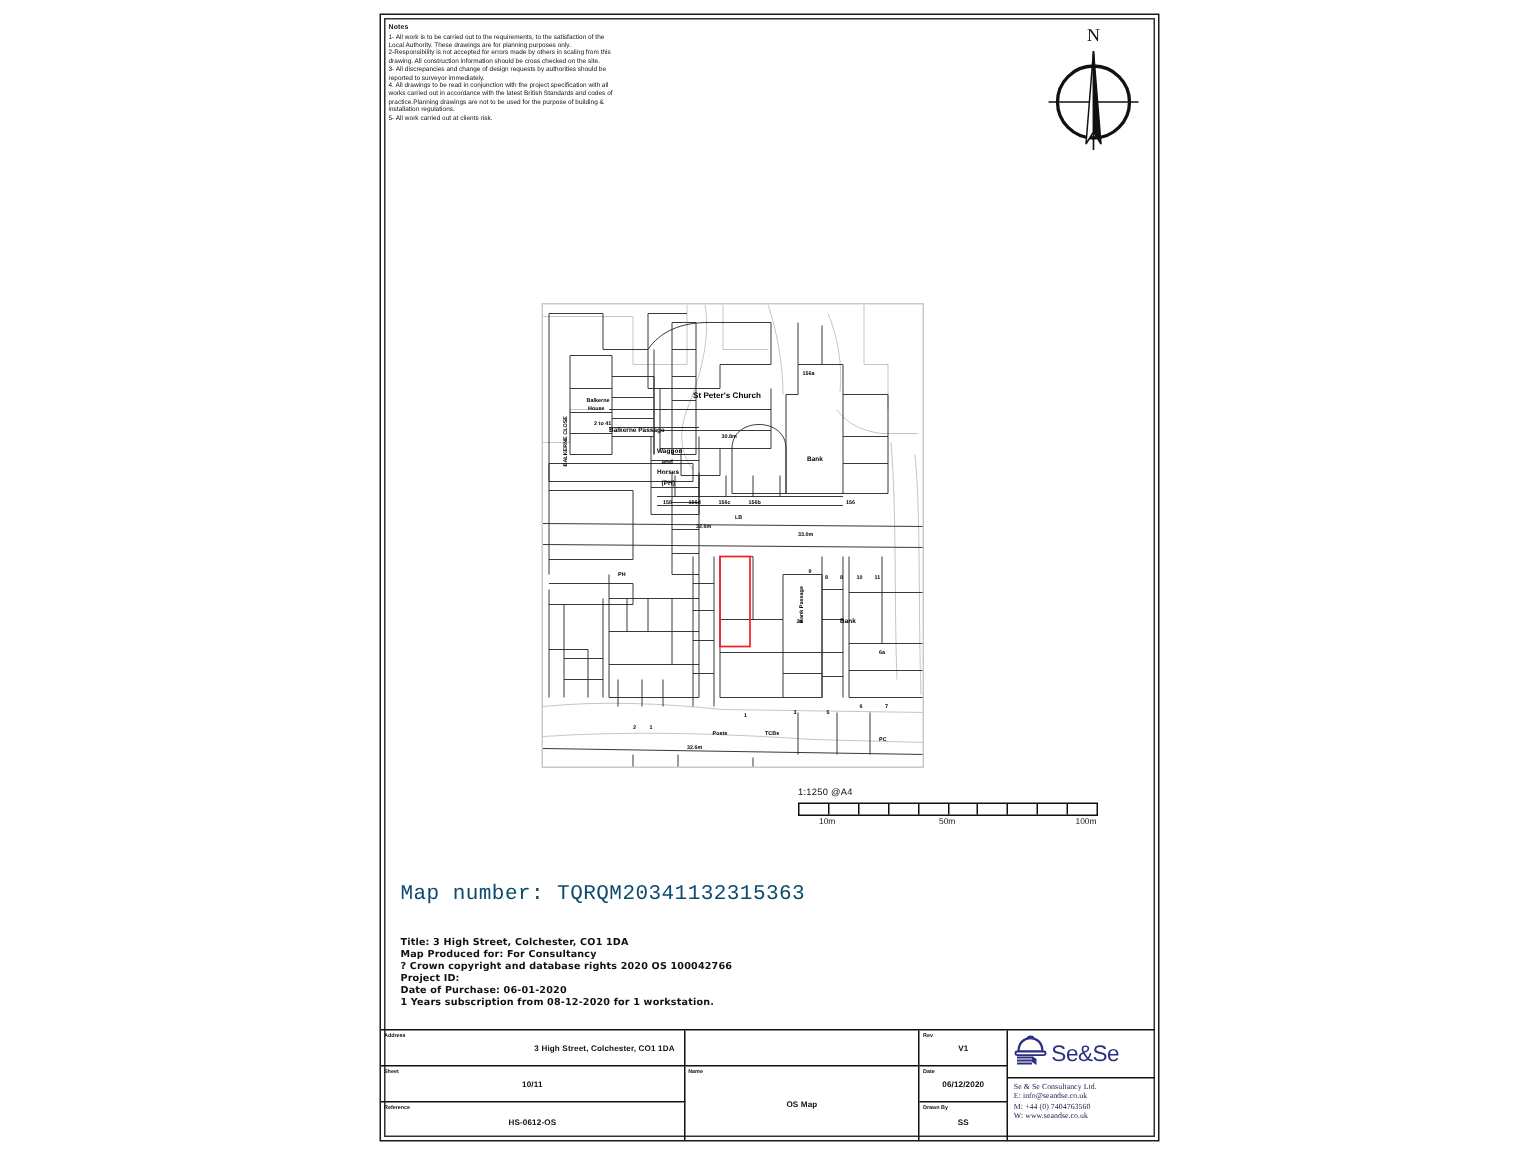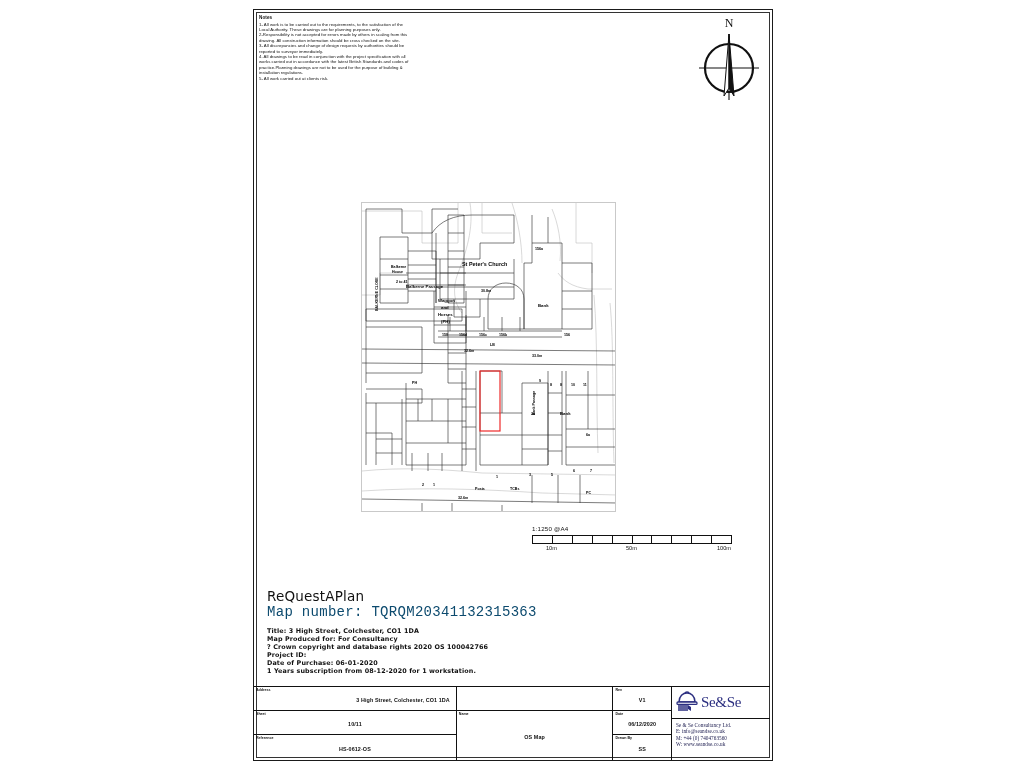--- a/index.html
+++ b/index.html
@@ -123,21 +123,21 @@
   #tb-mid .tb-cell { border-bottom: none; height: 100%; }
   #tb-right { width: 62px; }
   #tb-right .tb-cell:last-child { border-bottom: none; }
   #tb-logo { width: 104px; display: flex; flex-direction: column; }
   #logo-top {
     height: 32px; border-bottom: 1px solid #111;
     display: flex; align-items: center; padding-left: 3px; gap: 2px;
   }
   #logo-wordmark {
     font-size: 15px; color: #2c2f80; letter-spacing: -.3px;
-    font-family: Liberation Serif, serif;
+    font-family: Liberation Sans, sans-serif;
   }
   #logo-bottom { flex: 1; padding: 2.5px 0 0 4px; }
   #logo-bottom .c-line {
     font-size: 5.2px; color: #1a1a4d; line-height: 6.6px;
     font-family: "Liberation Serif", serif; letter-spacing: .05px;
   }
   #logo-bottom .c-line.nm { font-weight: normal; }
 </style>
 </head>
 <body>
@@ -311,23 +311,22 @@
       <div class="sb-seg"></div>
     </div>
     <div class="sb-ticks">
       <span class="sb-tick" style="left:14px;">10m</span>
       <span class="sb-tick" style="left:94px;">50m</span>
       <span class="sb-tick" style="left:185px;">100m</span>
     </div>
   </div>
 
   <div id="brand">
-    <div class="b-name">ReQuestAPlan</div>
     <div class="b-mapno">Map  number:  TQRQM20341132315363</div>
-    <div style="margin-top:6px;">
+    <div style="margin-top:19px;">
       <div class="b-det">Title: 3 High Street, Colchester, CO1 1DA</div>
       <div class="b-det">Map Produced for: For Consultancy</div>
       <div class="b-det">? Crown copyright and database rights 2020 OS 100042766</div>
       <div class="b-det">Project ID:</div>
       <div class="b-det">Date of Purchase: 06-01-2020</div>
       <div class="b-det">1 Years subscription from 08-12-2020 for 1 workstation.</div>
     </div>
   </div>
 
   <div id="titleblock">

